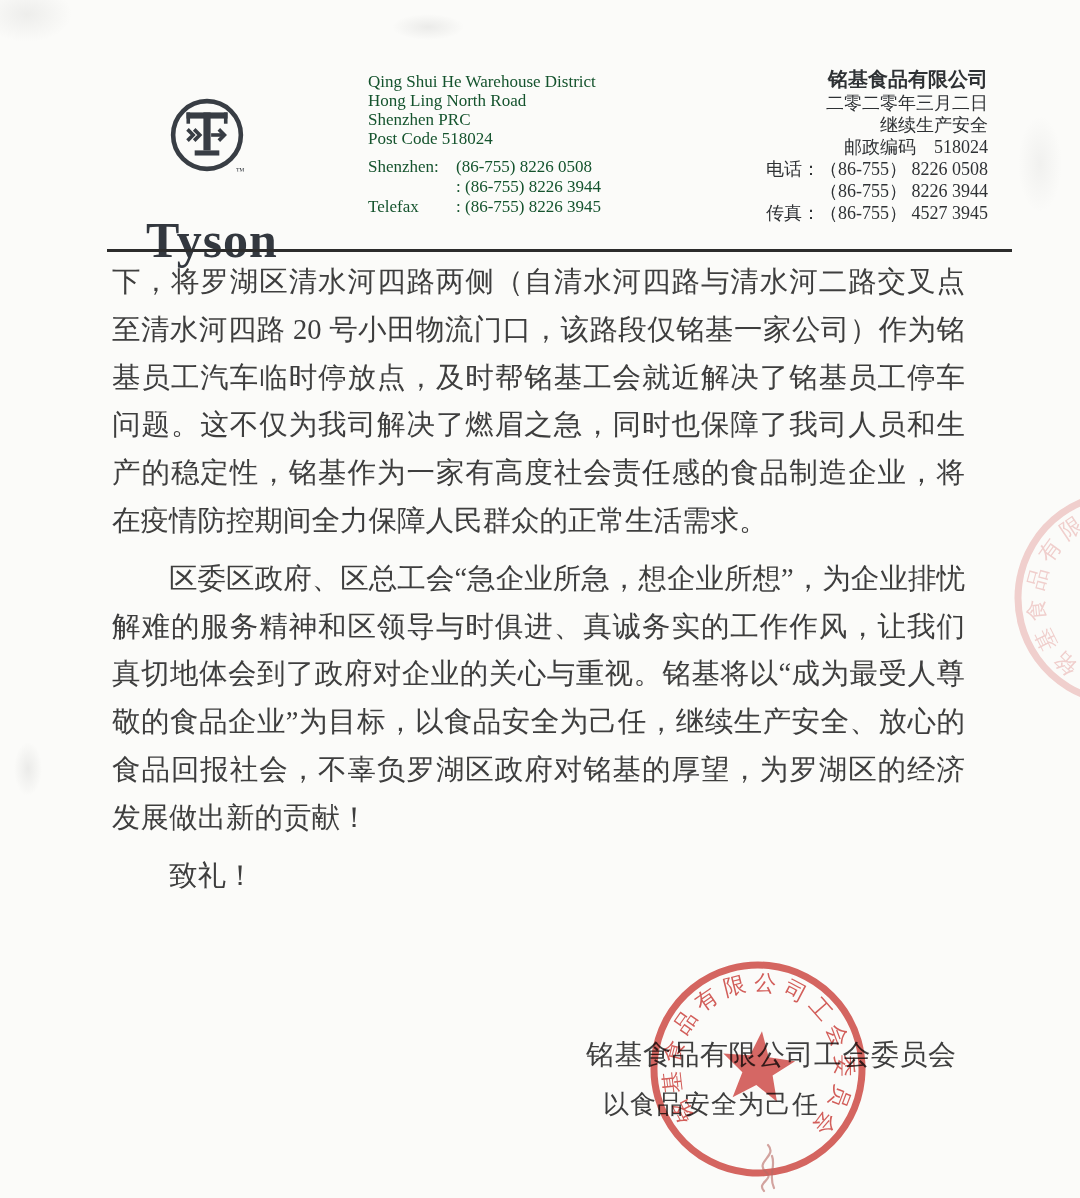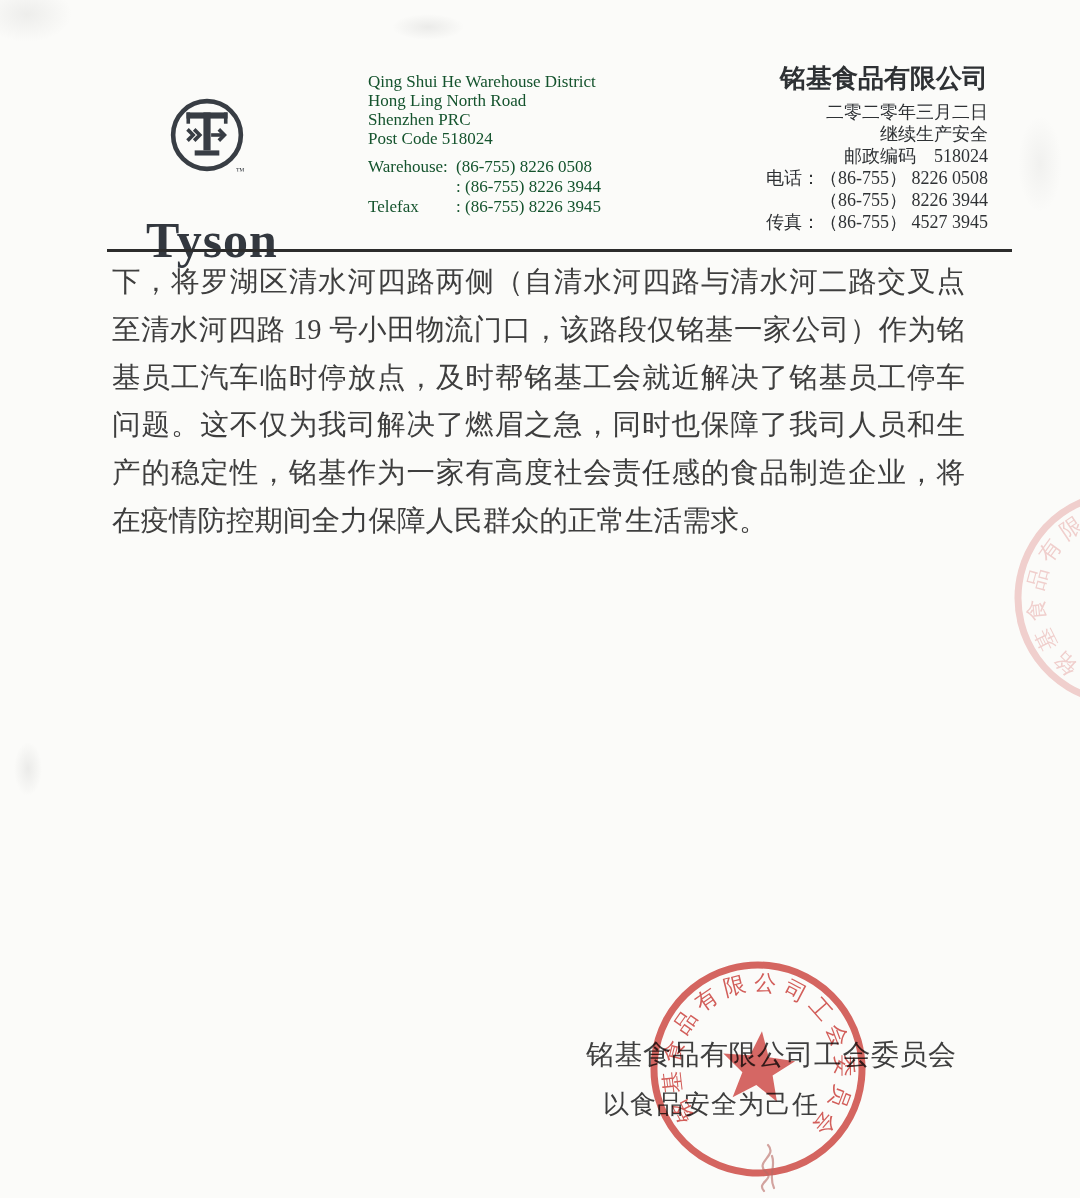--- a/index.html
+++ b/index.html
@@ -14,21 +14,21 @@
   .logo-tm { position:absolute; left:236px; top:166px; font-size:9px; color:#383d44; }
   .logo-word {
     position:absolute; left:146px; top:170px; width:160px;
     font-size:50px; font-weight:bold; letter-spacing:1px; color:#33383f; line-height:1;margin-top:45px;
   }
   .addr-en { position:absolute; left:368px; top:72px; font-size:17px; line-height:19px; color:#14532d; }
   .addr-en .contact { margin-top:9px; line-height:20px; }
   .addr-en .crow { display:flex; }
   .addr-en .clabel { width:88px; flex:0 0 88px; }
   .addr-zh { position:absolute; right:92px; top:68px; text-align:right; font-size:18px; line-height:22px; color:#2e3134; }
-  .addr-zh .company { font-weight:bold; font-size:26px; margin-bottom:11px; }
+  .addr-zh .company { font-weight:bold; font-size:20px; margin-bottom:2px; }
   .divider { position:absolute; left:107px; top:249px; width:905px; height:3px; background:#2c2c2c; }
   
   .letter-body {
     position:absolute; left:112px; top:258px; width:853px;
     font-size:28.5px; line-height:47.8px; text-align:justify; color:#3e3e3e;
   }
   .letter-body p { margin:0 0 10px 0; }
   .letter-body p.indent { text-indent:57px; }
   .salute { text-indent:57px; }
   .signature { position:absolute; left:586px; top:1036px; font-size:28px; letter-spacing:0.5px; color:#3e3e3e; }
@@ -82,21 +82,21 @@
     <div class="logo-tm">™</div>
     <div class="logo-word">Tyson</div>
 
     <div class="addr-en">
       <div>Qing Shui He Warehouse District</div>
       <div>Hong Ling North Road</div>
       <div>Shenzhen PRC</div>
       <div>Post Code 518024</div>
       <div class="contact">
         <div class="crow">
-          <span class="clabel">Warehouse:</span>
+          <span class="clabel">Shenzhen:</span>
           <span>(86-755) 8226 0508</span>
         </div>
         <div class="crow">
           <span class="clabel"></span>
           <span>: (86-755) 8226 3944</span>
         </div>
         <div class="crow">
           <span class="clabel">Telefax</span>
           <span>: (86-755) 8226 3945</span>
         </div>
@@ -110,21 +110,23 @@
       <div>邮政编码　518024</div>
       <div>电话：（86-755） 8226 0508</div>
       <div>（86-755） 8226 3944</div>
       <div>传真：（86-755） 4527 3945</div>
     </div>
 
     <div class="divider"></div>
   </div>
 
   <div class="letter-body">
-    <p>下，将罗湖区清水河四路两侧（自清水河四路与清水河二路交叉点至清水河四路 19 号小田物流门口，该路段仅铭基一家公司）作为铭基员工汽车临时停放点，及时帮铭基工会就近解决了铭基员工停车问题。这不仅为我司解决了燃眉之急，同时也保障了我司人员和生产的稳定性，铭基作为一家有高度社会责任感的食品制造企业，将在疫情防控期间全力保障人民群众的正常生活需求。</p>
+    <p>下，将罗湖区清水河四路两侧（自清水河四路与清水河二路交叉点至清水河四路 20 号小田物流门口，该路段仅铭基一家公司）作为铭基员工汽车临时停放点，及时帮铭基工会就近解决了铭基员工停车问题。这不仅为我司解决了燃眉之急，同时也保障了我司人员和生产的稳定性，铭基作为一家有高度社会责任感的食品制造企业，将在疫情防控期间全力保障人民群众的正常生活需求。</p>
+    <p class="indent">区委区政府、区总工会“急企业所急，想企业所想”，为企业排忧解难的服务精神和区领导与时俱进、真诚务实的工作作风，让我们真切地体会到了政府对企业的关心与重视。铭基将以“成为最受人尊敬的食品企业”为目标，以食品安全为己任，继续生产安全、放心的食品回报社会，不辜负罗湖区政府对铭基的厚望，为罗湖区的经济发展做出新的贡献！</p>
+    <p class="salute">致礼！</p>
   </div>
 
   <div class="signature">铭基食品有限公司工会委员会</div>
   <div class="date-line">以食品安全为己任</div>
 
   <svg class="stamp-main" viewBox="0 0 240 240">
     <defs>
       <path id="arcMain" d="M 64.1,175.9 A 79,79 0 1 1 175.9,175.9" fill="none"></path>
     </defs>
     <circle cx="120" cy="120" r="104" fill="none" stroke="#cf4440" stroke-width="7" opacity="0.82"></circle>

